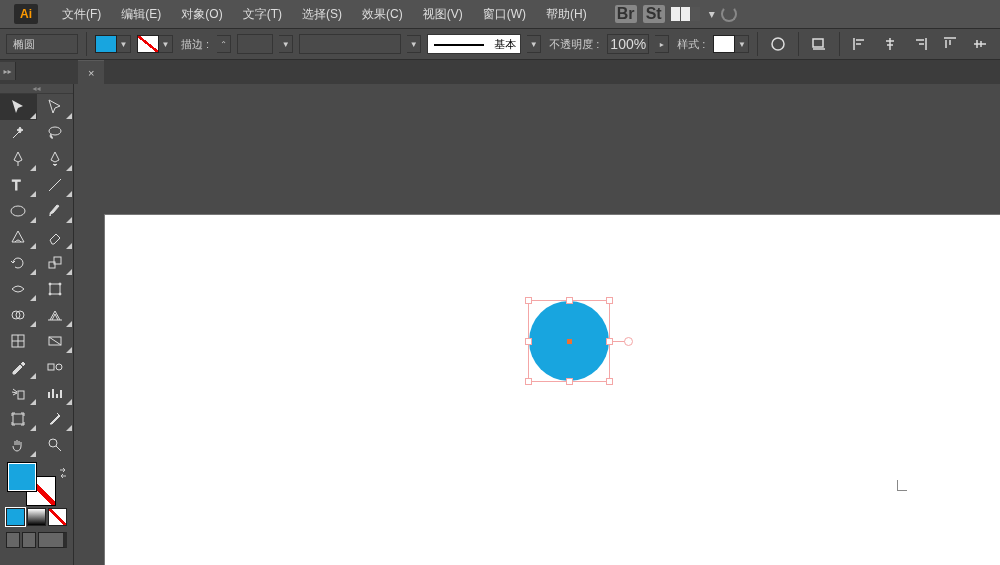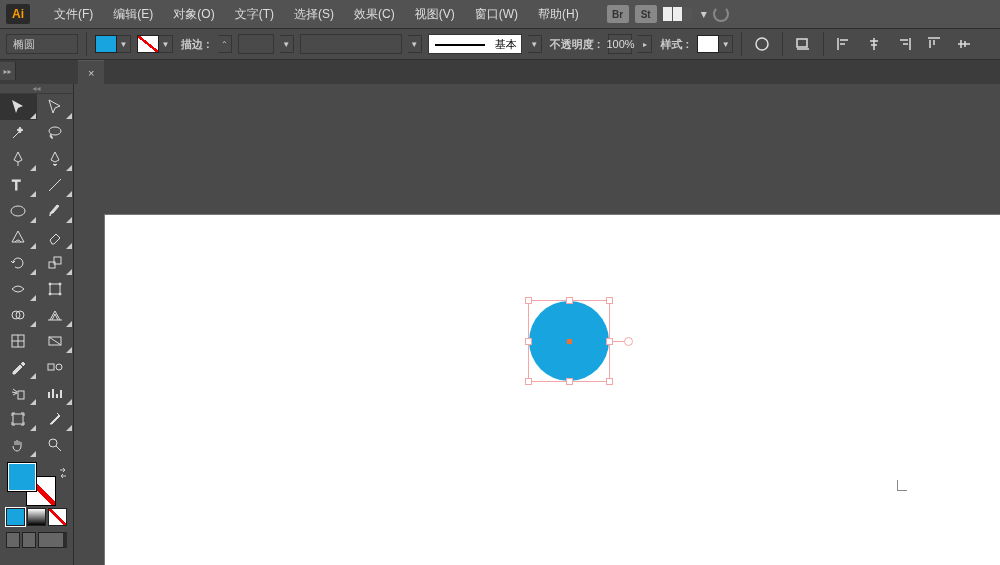--- a/index.html
+++ b/index.html
@@ -1,46 +1,46 @@
 <!DOCTYPE html>
 <html><head>
 <meta charset="utf-8">
 <style>
 * { margin: 0; padding: 0; box-sizing: border-box; font-family: "Microsoft YaHei", sans-serif; user-select: none; }
 body { width: 1000px; height: 565px; background: #4a4a4a; overflow: hidden; position: relative; }
 
 
-.menubar { height: 28px; background: #525252; display: flex; align-items: center; padding: 0 6px; gap: 0; font-size: 12px; color: #ddd; }
+.menubar { height: 28px; background: #525252; display: flex; align-items: center; padding: 0 14px; gap: 0; font-size: 12px; color: #ddd; }
 .ai-logo { width: 24px; height: 20px; background: #2a2a2a; color: #ff9a00; font-weight: bold; font-size: 12px; display: flex; align-items: center; justify-content: center; border-radius: 2px; margin-right: 14px; }
 .menu-item { padding: 4px 10px; cursor: pointer; }
 .menubar-right { display: flex; align-items: center; gap: 6px; margin-left: 18px; }
-.mr-btn { width: 22px; height: 18px; background: #888; color: #333; font-size: 10px; font-weight: bold; display: flex; align-items: center; justify-content: center; border-radius: 2px; }
+.mr-btn { width: 22px; height: 18px; background: #888; color: #333; font-size: 16px; font-weight: bold; display: flex; align-items: center; justify-content: center; border-radius: 2px; }
 .mr-ws { width: 30px; height: 14px; display: flex; }
 .mr-ws div { flex: 1; background: #eee; margin-right: 1px; }
 .mr-ws div:last-child { background: #555; }
 .mr-arrow { color: #ccc; font-size: 12px; margin-left: 2px; }
 .mr-sync { width: 16px; height: 16px; border: 2px solid #888; border-radius: 50%; border-top-color: transparent; position: relative; }
 
 
 .controlbar { height: 32px; background: #4a4a4a; border-top: 1px solid #2d2d2d; border-bottom: 1px solid #2d2d2d; display: flex; align-items: center; padding: 0 6px; gap: 6px; font-size: 11px; color: #ccc; }
 .shape-name { width: 72px; height: 20px; border: 1px solid #353535; background: #4a4a4a; display: flex; align-items: center; padding: 0 6px; }
 .sep { width: 1px; height: 24px; background: #353535; margin: 0 2px; }
 .swatch-drop { display: flex; align-items: center; }
 .swatch { width: 22px; height: 18px; border: 1px solid #222; }
 .fill-sw { background: #18a5df; }
 .stroke-sw { background: #fff; position: relative; }
 .stroke-sw::after { content: ""; position: absolute; inset: 0; background: linear-gradient(to top right, transparent 45%, #e00 45%, #e00 55%, transparent 55%); }
 .drop-btn { width: 14px; height: 18px; border: 1px solid #353535; border-left: none; background: #4a4a4a; color: #ccc; font-size: 8px; display: flex; align-items: center; justify-content: center; }
-.cb-label { padding: 0 2px; font-weight: bold; }
+.cb-label { padding: 0 2px; }
 .cb-input { width: 36px; height: 20px; background: #4a4a4a; border: 1px solid #353535; }
 .cb-long { width: 102px; height: 20px; background: #4a4a4a; border: 1px solid #353535; }
 .stroke-style { width: 94px; height: 20px; background: #fff; border: 1px solid #353535; display: flex; align-items: center; justify-content: flex-end; padding: 0 4px; position: relative; }
 .stroke-style::before { content: ""; position: absolute; left: 6px; top: 50%; width: 50px; border-top: 2px solid #000; }
 .stroke-style span { color: #000; font-size: 11px; }
-.opacity-box { width: 24px; height: 20px; background: #4a4a4a; border: 1px solid #353535; color: #ddd; display: flex; align-items: center; justify-content: center; font-size: 11px; }
+.opacity-box { width: 42px; height: 20px; background: #4a4a4a; border: 1px solid #353535; color: #ddd; display: flex; align-items: center; justify-content: center; font-size: 14px; }
 .gfx-swatch { width: 22px; height: 18px; background: #fff; border: 1px solid #222; }
 .ico-btn { width: 24px; height: 22px; display: flex; align-items: center; justify-content: center; color: #ddd; font-size: 13px; }
 .ico-btn svg { width: 16px; height: 16px; stroke: #ddd; fill: none; stroke-width: 1.5; }
 
 
 .tabbar { height: 24px; background: #3c3c3c; display: flex; align-items: stretch; padding-left: 78px; }
 .tab { background: #4a4a4a; color: #ddd; font-size: 12px; display: flex; align-items: center; padding: 0 10px; border-top: 1px solid #5a5a5a; gap: 8px; }
 .tab-close { font-size: 11px; color: #ccc; cursor: pointer; }
 
 

